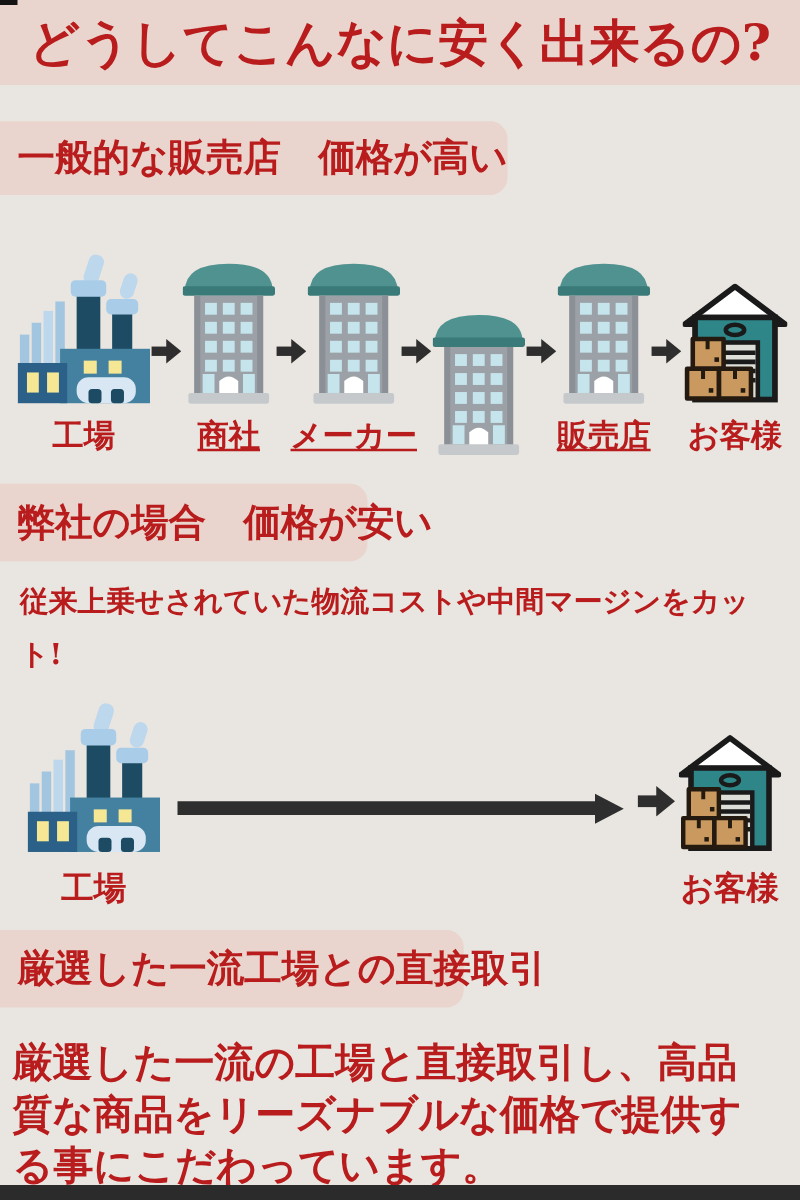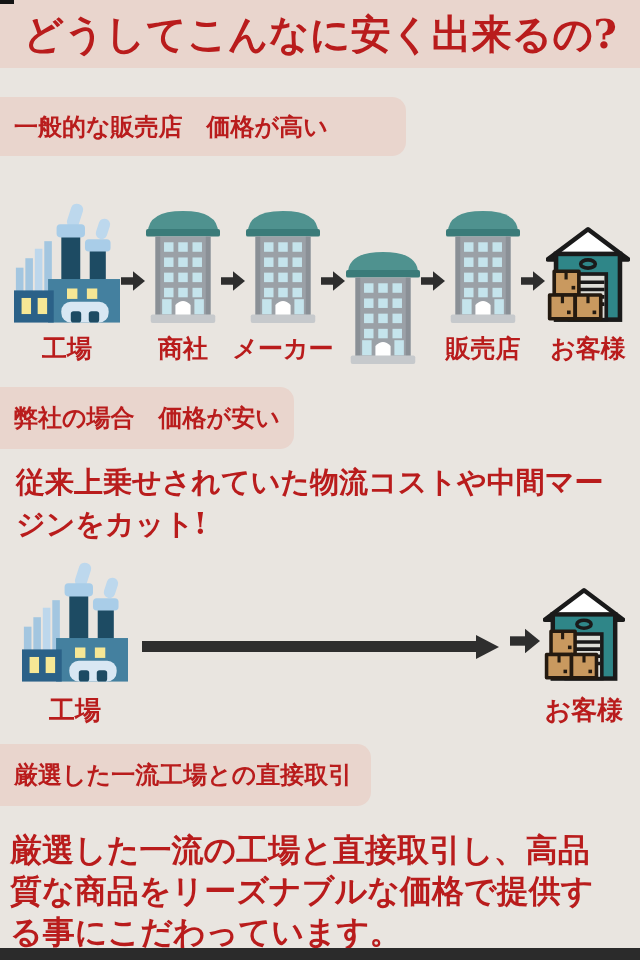--- a/index.html
+++ b/index.html
@@ -12,37 +12,37 @@
 
   .header {
     height:68px; background:#e9d5cd;
     display:flex; align-items:center; justify-content:center;
   }
   .header .title { font-size:40px; font-weight:bold; white-space:nowrap; }
 
   .pill {
     background:#e9d5cd; border-radius:0 14px 14px 0;
     display:flex; align-items:center; padding-left:14px; box-sizing:border-box;
-    font-size:24px; font-weight:bold; white-space:nowrap;
+    font-size:30px; font-weight:bold; white-space:nowrap;
   }
   .pill1 { width:406px; height:59px; margin-top:29px; }
   .pill2 { width:294px; height:62px; margin-top:22px; }
   .pill3 { width:371px; height:62px; margin-top:16px; }
 
   .flow-row {
     display:flex; align-items:flex-end; justify-content:space-between;
     padding:0 10px 0 14px; margin-top:44px;
   }
   .flow-row2 {
     display:flex; align-items:flex-end;
     padding:0 14px 0 22px; margin-top:14px;
   }
   .unit { display:flex; flex-direction:column; align-items:center; flex:none; }
   .u-factory { width:106px; }
-  .u-building { width:74px; }
+  .u-building { width:74px;text-decoration:underline; }
   .u-warehouse { width:84px; }
   .flow-label { font-size:25px; font-weight:bold; margin-top:8px; white-space:nowrap; }
   .flow-row2 .flow-label { font-size:26px; margin-top:10px; }
 
   svg.factory   { width:106px; height:124px; }
   svg.building  { width:74px;  height:116px; }
   svg.warehouse { width:84px;  height:100px; }
   svg.building-sm  { width:72px; height:110px; }
   svg.warehouse-sm { width:82px; height:98px; }
   svg.arrow { width:24px; height:24px; flex:none; margin-bottom:72px; }
@@ -52,21 +52,21 @@
     flex:1; height:11px; background:#2e2e2e; position:relative;
     margin:0 32px 76px 14px;
   }
   .long-arrow::after {
     content:""; position:absolute; left:100%; top:50%; transform:translateY(-50%);
     border-left:23px solid #2e2e2e;
     border-top:12px solid transparent; border-bottom:12px solid transparent;
   }
 
   .desc { font-weight:bold; }
-  .desc2 { font-size:29px; line-height:42px; margin:12px 18px 0 16px; }
+  .desc2 { font-size:23px; line-height:42px; margin:12px 18px 0 16px; }
   .desc3 { font-size:32px; line-height:41px; margin:24px 26px 0 10px; }
 
   .footer-bar { position:absolute; bottom:0; left:0; width:640px; height:12px; background:#2b2b2b; }
   .defs-hidden { position:absolute; width:0; height:0; overflow:hidden; }
 </style>
 </head>
 <body>
 
 <svg class="defs-hidden" aria-hidden="true">
   <defs>

